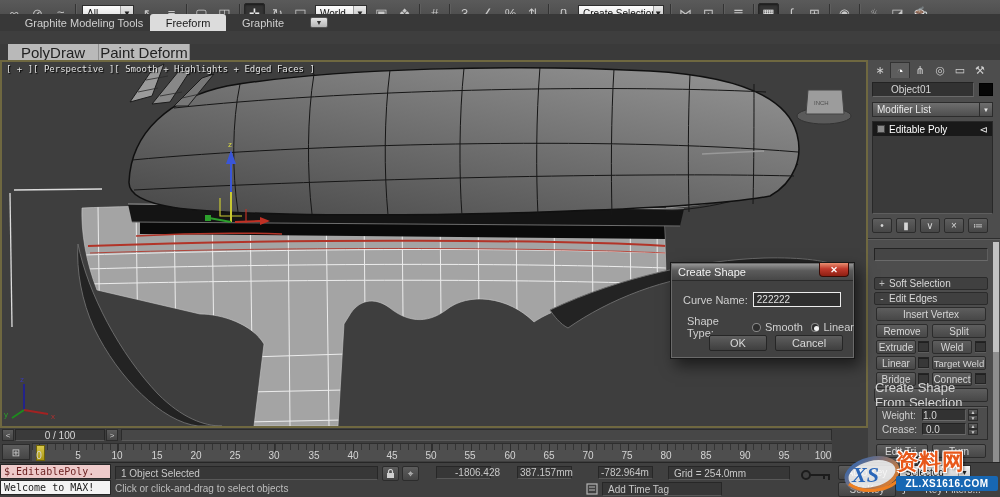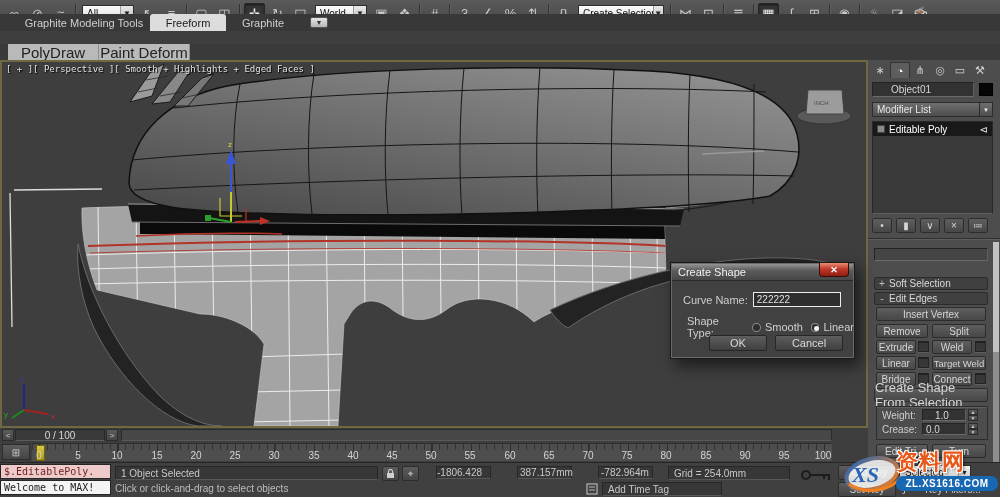--- a/index.html
+++ b/index.html
@@ -95,21 +95,21 @@
   .sbtn { position:absolute; height:15px; background:linear-gradient(#5c5c5c,#454545); border:1px solid #2c2c2c;
           border-radius:2px; color:#cfcfcf; font-size:10px; display:flex; align-items:center; justify-content:center; }
   .ldrop { position:absolute; height:15px; background:linear-gradient(#f4f4f4,#c9c9c9); border:1px solid #2c2c2c;
            color:#111; font-size:10px; display:flex; align-items:center; padding-left:5px; }
   .ldrop .arr { margin-left:auto; width:12px; height:100%; border-left:1px solid #8a8a8a; font-size:7px; color:#222;
                 display:flex; align-items:center; justify-content:center; }
   
   .watermark { position:absolute; left:843px; top:451px; width:157px; height:46px; z-index:60; }
   .wm-site { position:absolute; left:53px; top:-4px; font-size:22px; font-weight:bold; color:#e8581a; letter-spacing:1px;
              text-shadow:-1px -1px 0 #fff,1px -1px 0 #fff,-1px 1px 0 #fff,1px 1px 0 #fff,2px 2px 3px rgba(0,0,0,.45); }
-  .wm-url { position:absolute; left:53px; top:25px; width:102px; height:15px; background:#1767b3; border-radius:7px;
+  .wm-url { position:absolute; left:53px; top:25px; width:102px; height:15px; background:#1767b3; border-radius:2px;
             color:#fff; font-size:10px; font-weight:bold; letter-spacing:.5px; display:flex; align-items:center; justify-content:center; }
 </style>
 </head>
 <body>
 
 <div id="app">
 
   <div class="toolbar">
     <span class="tbtn">∞</span>
     <span class="tbtn">⊘</span>
@@ -353,21 +353,21 @@
     <div class="mbtn" style="left:8px; top:296px; width:40px; height:14px;">Linear</div>
     <span class="sbox" style="left:50px; top:297px;"></span>
     <div class="mbtn" style="left:64px; top:296px; width:54px; height:14px; font-size:9.5px;">Target Weld</div>
     <div class="mbtn" style="left:8px; top:312px; width:40px; height:14px;">Bridge</div>
     <span class="sbox" style="left:50px; top:313px;"></span>
     <div class="mbtn" style="left:64px; top:312px; width:40px; height:14px;">Connect</div>
     <span class="sbox" style="left:107px; top:313px;"></span>
     <div class="mbtn" style="left:6px; top:328px; width:114px; height:14px; font-size:13px;">Create Shape From Selection</div>
     <div style="position:absolute; left:8px; top:346px; width:112px; height:34px; border:1px solid #2c2c2c; box-shadow:inset 0 1px 0 #5e5e5e;"></div>
     <span style="position:absolute; left:14px; top:350px; font-size:10px; color:#cfcfcf;">Weight:</span>
-    <div class="sunken" style="position:absolute; left:54px; top:349px; width:44px; height:12px; font-size:10px; display:flex; align-items:center; padding-left:12px;">1.0</div>
+    <div class="sunken" style="position:absolute; left:54px; top:349px; width:44px; height:12px; font-size:10px; display:flex; align-items:center; padding-left:0;">1.0</div>
     <div class="spin" style="left:100px; top:349px;">
         <span>▲</span>
         <span>▼</span>
       </div>
     <span style="position:absolute; left:14px; top:364px; font-size:10px; color:#cfcfcf;">Crease:</span>
     <div class="sunken" style="position:absolute; left:54px; top:363px; width:44px; height:12px; font-size:10px; display:flex; align-items:center; padding-left:3px;">0.0</div>
     <div class="spin" style="left:100px; top:363px;">
         <span>▲</span>
         <span>▼</span>
       </div>
@@ -419,21 +419,21 @@
     </div>
     <div class="sfield" style="left:115px; top:3px; width:263px;">1 Object Selected</div>
     <div class="sbtn" style="left:382px; top:3px; width:17px;">
       <svg width="9" height="10" viewBox="0 0 9 10">
           <rect x="1" y="4" width="7" height="5" fill="#d0d0d0"></rect>
           <path d="M2.5,4 V2.5 A2,2 0 0 1 6.5,2.5 V4" stroke="#d0d0d0" fill="none" stroke-width="1.2"></path>
         </svg>
     </div>
     <div class="sbtn" style="left:402px; top:3px; width:17px;">⌖</div>
 
-    <div class="sfield" style="left:436px; top:3px; width:55px; height:13px; padding:0 0;">-1806.428</div>
+    <div class="sfield" style="left:436px; top:3px; width:55px; height:13px; padding:0 18px;">-1806.428</div>
 
     <div class="sfield" style="left:517px; top:3px; width:55px; height:13px; padding:0 2px;">387.157mm</div>
 
     <div class="sfield" style="left:598px; top:3px; width:55px; height:13px; padding:0 2px;">-782.964m</div>
 
     <div class="sfield" style="left:668px; top:3px; width:122px;">Grid = 254.0mm</div>
     <svg style="position:absolute; left:800px; top:6px;" width="32" height="12" viewBox="0 0 32 12">
       <circle cx="6" cy="6" r="4" fill="none" stroke="#1c1c1c" stroke-width="2"></circle>
       <line x1="10" y1="6" x2="30" y2="6" stroke="#1c1c1c" stroke-width="2"></line>
       <line x1="24" y1="6" x2="24" y2="10" stroke="#1c1c1c" stroke-width="2"></line>

